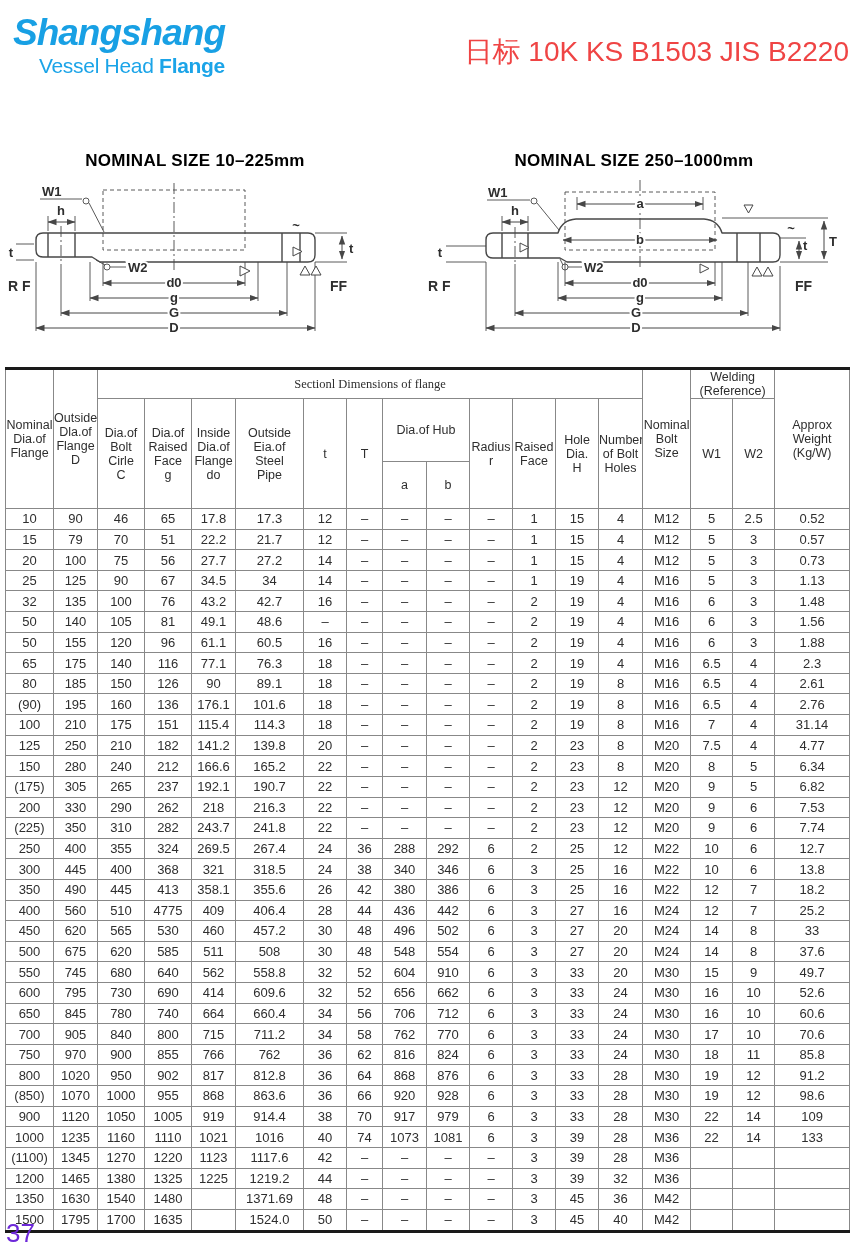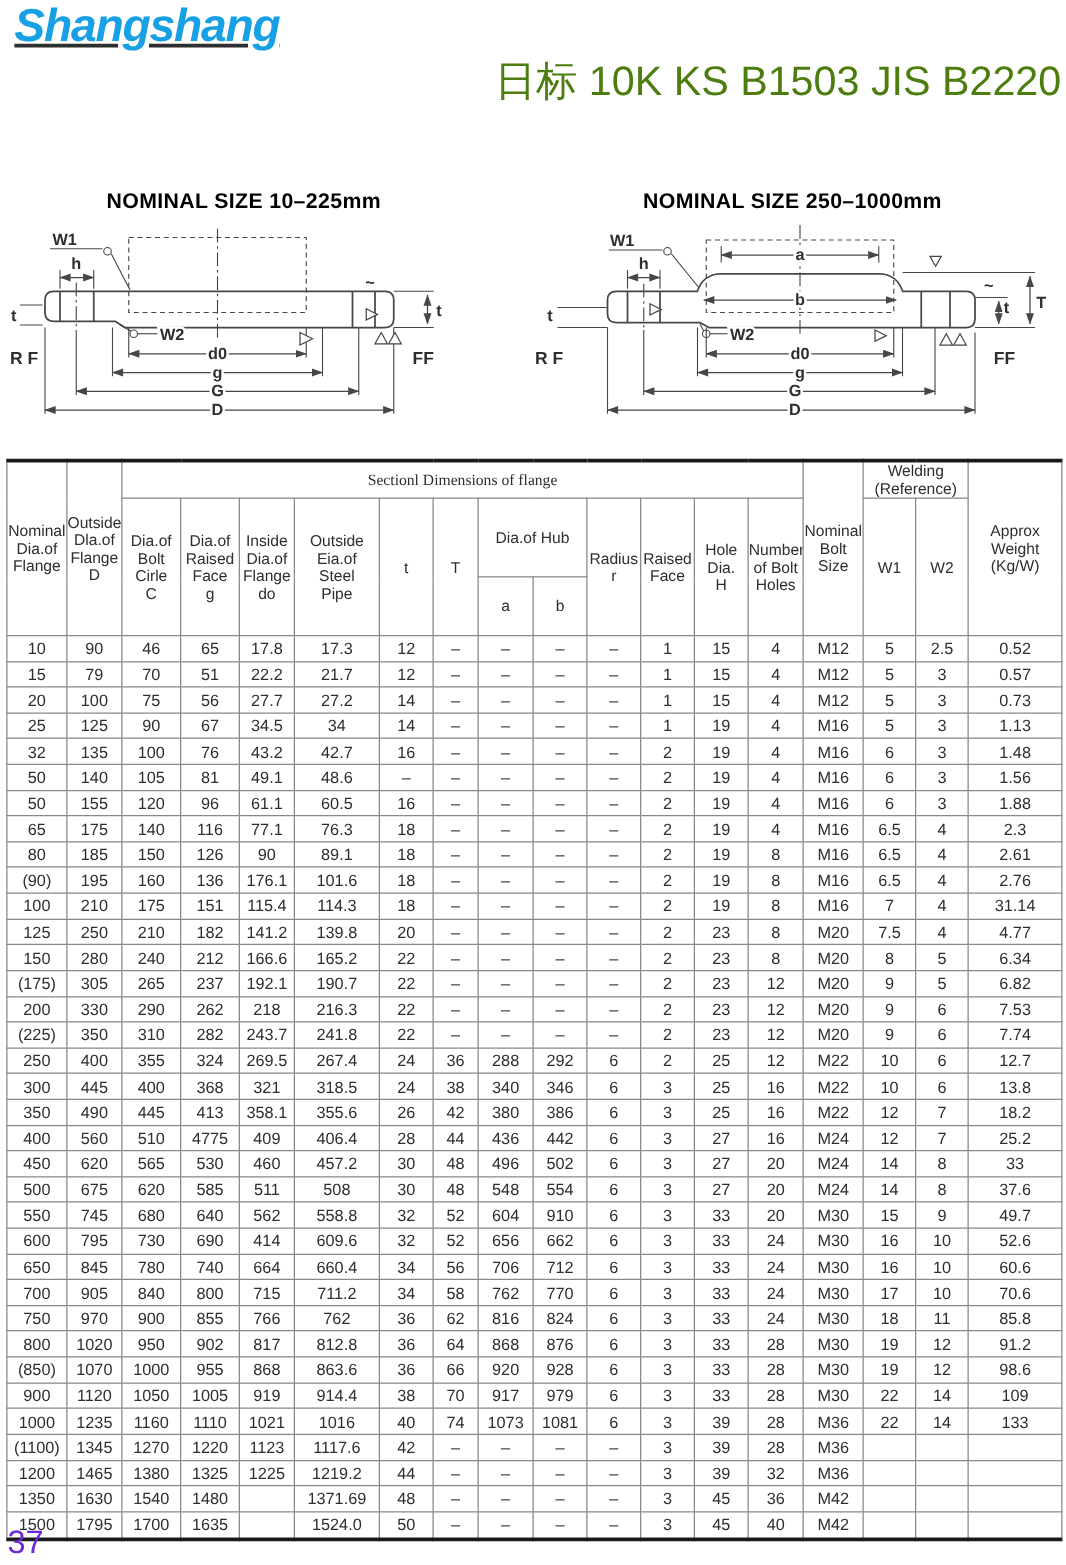--- a/index.html
+++ b/index.html
@@ -2,26 +2,26 @@
 <html><head>
 <meta charset="utf-8">
 <style>
   html,body{margin:0;padding:0;}
   body{
     width:853px;height:1252px;position:relative;overflow:hidden;
     background:#ffffff;color:#2f2f2f;
     font-family:"Liberation Sans","DejaVu Sans",sans-serif;
   }
   
-  .logo{position:absolute;left:10px;top:2px;width:215px;text-align:center;text-decoration:underline;}
+  .logo{position:absolute;left:10px;top:14px;width:215px;text-align:right;}
   .logo-brand{font-size:37px;font-weight:bold;font-style:italic;color:#18a0e4;letter-spacing:-1px;line-height:1.05;}
   .logo-tagline{font-size:21px;color:#1ba4e8;letter-spacing:-0.3px;margin-top:1px;}
   .logo-tagline .bold{font-weight:bold;}
   
-  .page-title{position:absolute;top:43px;right:4px;font-size:33px;color:#4d7c0f;white-space:nowrap;}
+  .page-title{position:absolute;top:33px;right:4px;font-size:28px;color:#ef4444;white-space:nowrap;}
   
   .diagram-title{position:absolute;font-size:17px;font-weight:bold;color:#000000;letter-spacing:0.3px;text-align:center;}
   #dtitle-left{left:65px;top:151px;width:260px;}
   #dtitle-right{left:504px;top:151px;width:260px;}
   svg{position:absolute;overflow:visible;}
   .ln{stroke:#474747;stroke-width:1.4;fill:none;stroke-linejoin:round;}
   .thin{stroke:#474747;stroke-width:0.9;fill:none;}
   .dash{stroke-dasharray:4 3;}
   .cdash{stroke-dasharray:11 3 2 3;}
   .dim{stroke:#474747;stroke-width:1;fill:none;}
@@ -48,20 +48,24 @@
   tr.hrowB th{height:62px;}
   tr.hrowC th{height:46px;}
   
   .page-number{position:absolute;left:6px;top:1218px;font-size:26px;color:#6d28d9;}
 </style>
 </head>
 <body>
 
 <div class="logo">
   <div class="logo-brand">Shangshang</div>
+  <div class="logo-tagline">
+    <span>Vessel Head</span>
+    <span class="bold">Flange</span>
+  </div>
 </div>
 <div class="page-title">日标 10K KS B1503 JIS B2220</div>
 
 <div class="diagram-title" id="dtitle-left">NOMINAL SIZE 10–225mm</div>
 <div class="diagram-title" id="dtitle-right">NOMINAL SIZE 250–1000mm</div>
 
 <svg style="left:0;top:170px;" width="426" height="175" viewBox="0 170 426 175">
   <defs>
     <marker id="aEL" markerWidth="10" markerHeight="8" refX="8.5" refY="4" orient="auto" markerUnits="userSpaceOnUse">
         <path d="M0,0.8 L9,4 L0,7.2 z" fill="#474747"></path>

